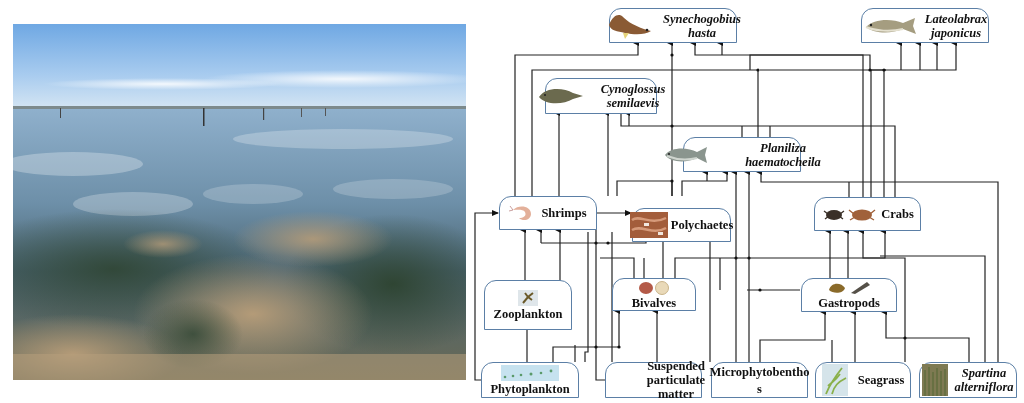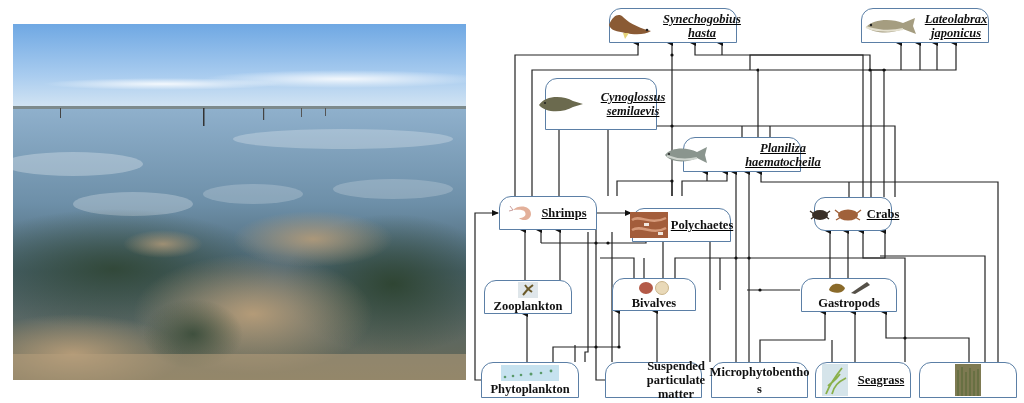--- a/index.html
+++ b/index.html
@@ -3,21 +3,21 @@
 <meta charset="utf-8">
 <style>
   html, body { margin: 0; padding: 0; background: #ffffff; }
   body { width: 1024px; height: 403px; position: relative; overflow: hidden; font-family: "Liberation Serif", serif; }
   #photo { position: absolute; left: 13px; top: 24px; width: 453px; height: 356px; overflow: hidden; }
   #photo svg { display: block; }
   #web { position: absolute; left: 0; top: 0; }
   .node { position: absolute; box-sizing: border-box; border: 1.5px solid #5b7fa6; border-top-left-radius: 12px; border-top-right-radius: 12px; background: #ffffff; display: flex; align-items: center; }
   .node .lbl { font-weight: bold; font-size: 12.5px; color: #111; line-height: 14px; text-align: center; }
   .node .lbl.it { font-style: italic; }
-  .node.row { flex-direction: row; justify-content: center; gap: 6px; text-decoration: underline; }
+  .node.row { flex-direction: row; justify-content: center; gap: 6px; }
   .node.col { flex-direction: column; justify-content: center; gap: 1px; }
   .pic { flex: none; }
 </style>
 </head>
 <body>
 
 <div id="photo">
   <svg width="453" height="356" viewBox="0 0 453 356">
     <defs>
       <linearGradient id="sky" x1="0" y1="0" x2="0" y2="1">
@@ -189,21 +189,21 @@
     <path d="M3,14 C10,6 28,5 40,10 L52,5 L50,13 L53,21 L40,16 C28,21 12,21 3,14 Z" fill="#a59d80"></path>
     <path d="M3,14 C12,18 28,19 40,16" stroke="#e4e0cf" stroke-width="2" fill="none"></path>
     <circle cx="8" cy="12" r="1.2" fill="#222"></circle>
   </svg>
   <div class="lbl it" style="display:flex;flex-direction:column;">
     <span>Lateolabrax</span>
     <span>japonicus</span>
   </div>
 </div>
 
-<div class="node row" style="left:545px;top:78px;width:112px;height:52px;gap:16px;">
+<div class="node row" style="left:545px;top:78px;width:112px;height:36px;gap:16px;">
   <svg class="pic" width="48" height="22" viewBox="0 0 48 22">
     <path d="M2,12 C8,2 26,2 36,8 L46,11 L36,14 C26,20 8,20 2,12 Z" fill="#6b6a4e"></path>
     <circle cx="8" cy="10" r="1" fill="#222"></circle>
   </svg>
   <div class="lbl it" style="display:flex;flex-direction:column;">
     <span>Cynoglossus</span>
     <span>semilaevis</span>
   </div>
 </div>
 
@@ -230,31 +230,31 @@
 <div class="node row" style="left:632px;top:196px;width:99px;height:34px;gap:3px;margin-top:12px;">
   <svg class="pic" width="38" height="26" viewBox="0 0 38 26">
     <rect x="0" y="0" width="38" height="26" fill="#a35d3b"></rect>
     <path d="M2,8 C10,2 20,14 36,6 M2,18 C12,12 22,24 36,16" stroke="#d69a7a" stroke-width="2.5" fill="none"></path>
     <rect x="14" y="11" width="5" height="3" fill="#f1e7de"></rect>
     <rect x="28" y="20" width="5" height="3" fill="#f1e7de"></rect>
   </svg>
   <span class="lbl">Polychaetes</span>
 </div>
 
-<div class="node row" style="left:814px;top:197px;width:78px;height:34px;gap:4px;border-radius:11px;">
+<div class="node row" style="left:814px;top:197px;width:107px;height:34px;gap:4px;">
   <svg class="pic" width="56" height="22" viewBox="0 0 56 22">
     <ellipse cx="13" cy="12" rx="8" ry="5" fill="#3a3028"></ellipse>
     <path d="M3,8 L7,11 M23,8 L19,11 M4,16 L8,13 M22,16 L18,13" stroke="#3a3028" stroke-width="1.3"></path>
     <ellipse cx="41" cy="12" rx="10" ry="5.5" fill="#a0613a"></ellipse>
     <path d="M28,7 L33,11 M54,7 L49,11 M29,17 L34,14 M53,17 L48,14" stroke="#a0613a" stroke-width="1.4"></path>
   </svg>
   <span class="lbl">Crabs</span>
 </div>
 
-<div class="node col" style="left:484px;top:280px;width:88px;height:34px;">
+<div class="node col" style="left:484px;top:280px;width:88px;height:50px;">
   <svg class="pic" width="20" height="16" viewBox="0 0 20 16">
     <rect x="0" y="0" width="20" height="16" fill="#dfe6ea"></rect>
     <path d="M5,13 L10,7 L15,3 M10,7 L14,10 M10,7 L7,3" stroke="#6b5a2a" stroke-width="2" fill="none"></path>
   </svg>
   <span class="lbl">Zooplankton</span>
 </div>
 
 <div class="node col" style="left:612px;top:278px;width:84px;height:33px;">
   <svg class="pic" width="34" height="15" viewBox="0 0 34 15">
     <ellipse cx="9" cy="8" rx="7" ry="6" fill="#b45a48"></ellipse>
@@ -302,13 +302,17 @@
     <path d="M4,30 C8,20 12,14 20,4 M10,30 C12,22 16,18 24,14 M6,22 C10,18 14,16 18,10" stroke="#8ab04a" stroke-width="1.8" fill="none"></path>
   </svg>
   <span class="lbl">Seagrass</span>
 </div>
 
 <div class="node row" style="left:919px;top:362px;width:98px;height:36px;gap:6px;">
   <svg class="pic" width="26" height="32" viewBox="0 0 26 32">
     <rect x="0" y="0" width="26" height="32" fill="#7e7a52"></rect>
     <path d="M3,32 V6 M7,32 V3 M11,32 V8 M15,32 V4 M19,32 V7 M23,32 V5" stroke="#5a6a3a" stroke-width="1.2"></path>
   </svg>
+  <div class="lbl it" style="display:flex;flex-direction:column;">
+    <span>Spartina</span>
+    <span>alterniflora</span>
+  </div>
 </div>
 
 </body></html>

